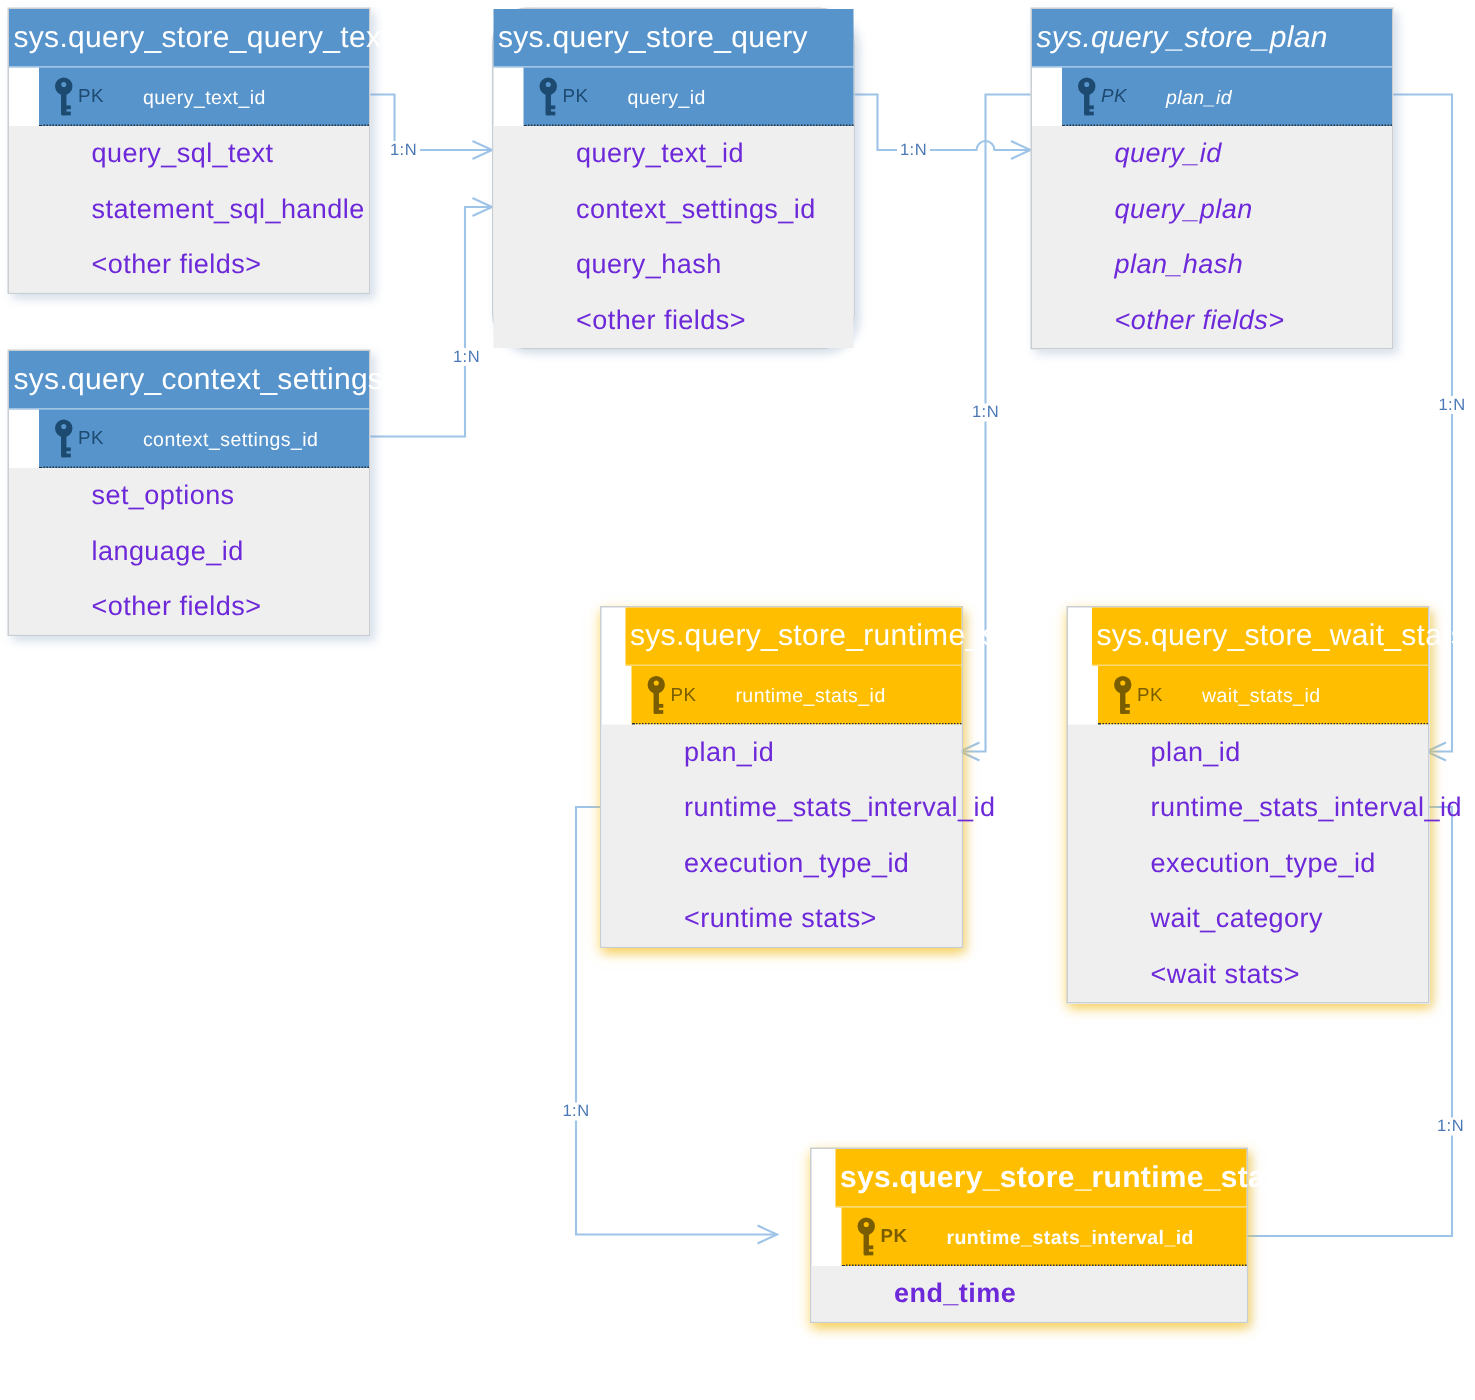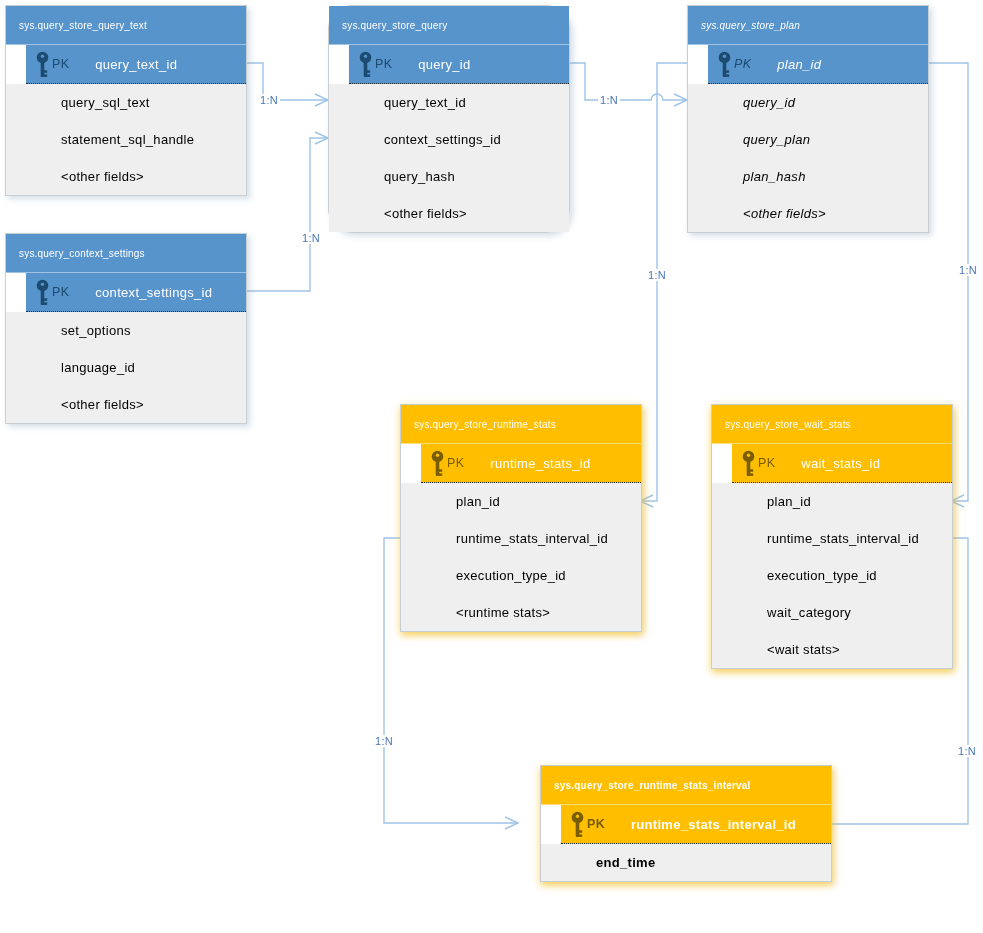--- a/index.html
+++ b/index.html
@@ -5,47 +5,47 @@
   html,body{margin:0;padding:0;background:#ffffff;}
   #canvas{
     position:relative;width:983px;height:933px;background:#ffffff;overflow:hidden;
     font-family:"Liberation Sans",sans-serif;
   }
   #connector-layer{position:absolute;left:0;top:0;z-index:1;}
   .etable{position:absolute;z-index:2;border:1px solid #c9ced3;}
   .etable.blue{box-shadow:3px 3px 6px rgba(120,150,185,.30);}
   .etable.orange{box-shadow:0 3px 8px rgba(255,191,0,.55), 3px 3px 6px rgba(210,180,90,.35);}
   .thead{
-    height:38px;display:flex;align-items:center;padding-left:13px;
-    color:#ffffff;font-size:10px;letter-spacing:.2px;
+    height:38px;display:flex;align-items:center;padding-left:3px;
+    color:#ffffff;font-size:20px;letter-spacing:.2px;
     border-bottom:1px solid rgba(255,255,255,.45);
     white-space:nowrap;
   }
   .blue  .thead{background:#5794cb;}
-  .orange .thead{background:#ffbf00;}
+  .orange .thead{background:#ffbf00;margin-left:16px;}
   .pkrow{
     height:38px;display:flex;align-items:center;
     border-bottom:1px dotted #27313a;
     margin-left:20px;
   }
   .blue  .pkrow{background:#5794cb;}
   .orange .pkrow{background:#ffbf00;}
   .keyicon{margin-left:9px;flex:0 0 auto;display:block;}
   .blue  .keyicon .key-solid{fill:#1c4a70;}
   .blue  .keyicon .key-hole{fill:#5794cb;}
   .orange .keyicon .key-solid{fill:#7a5d00;}
   .orange .keyicon .key-hole{fill:#ffbf00;}
   .pk-label{font-size:12.5px;margin-left:2px;letter-spacing:.3px;}
   .blue  .pk-label{color:#1c4a70;}
   .orange .pk-label{color:#7a5d00;}
   .pk-name{color:#ffffff;font-size:13px;letter-spacing:.3px;margin-left:26px;white-space:nowrap;}
   .tbody{background:#efefef;}
   .field{
     height:37px;display:flex;align-items:center;padding-left:55px;
-    color:#000000;font-size:13px;letter-spacing:.3px;white-space:nowrap;
+    color:#6d28d9;font-size:18px;letter-spacing:.3px;white-space:nowrap;
   }
   .cardinality{
     position:absolute;z-index:3;transform:translate(-50%,-50%);
     font-size:11px;color:#4a77b5;background:#ffffff;padding:0 2px;
     letter-spacing:.3px;
   }
 </style>
 </head>
 <body>
 

